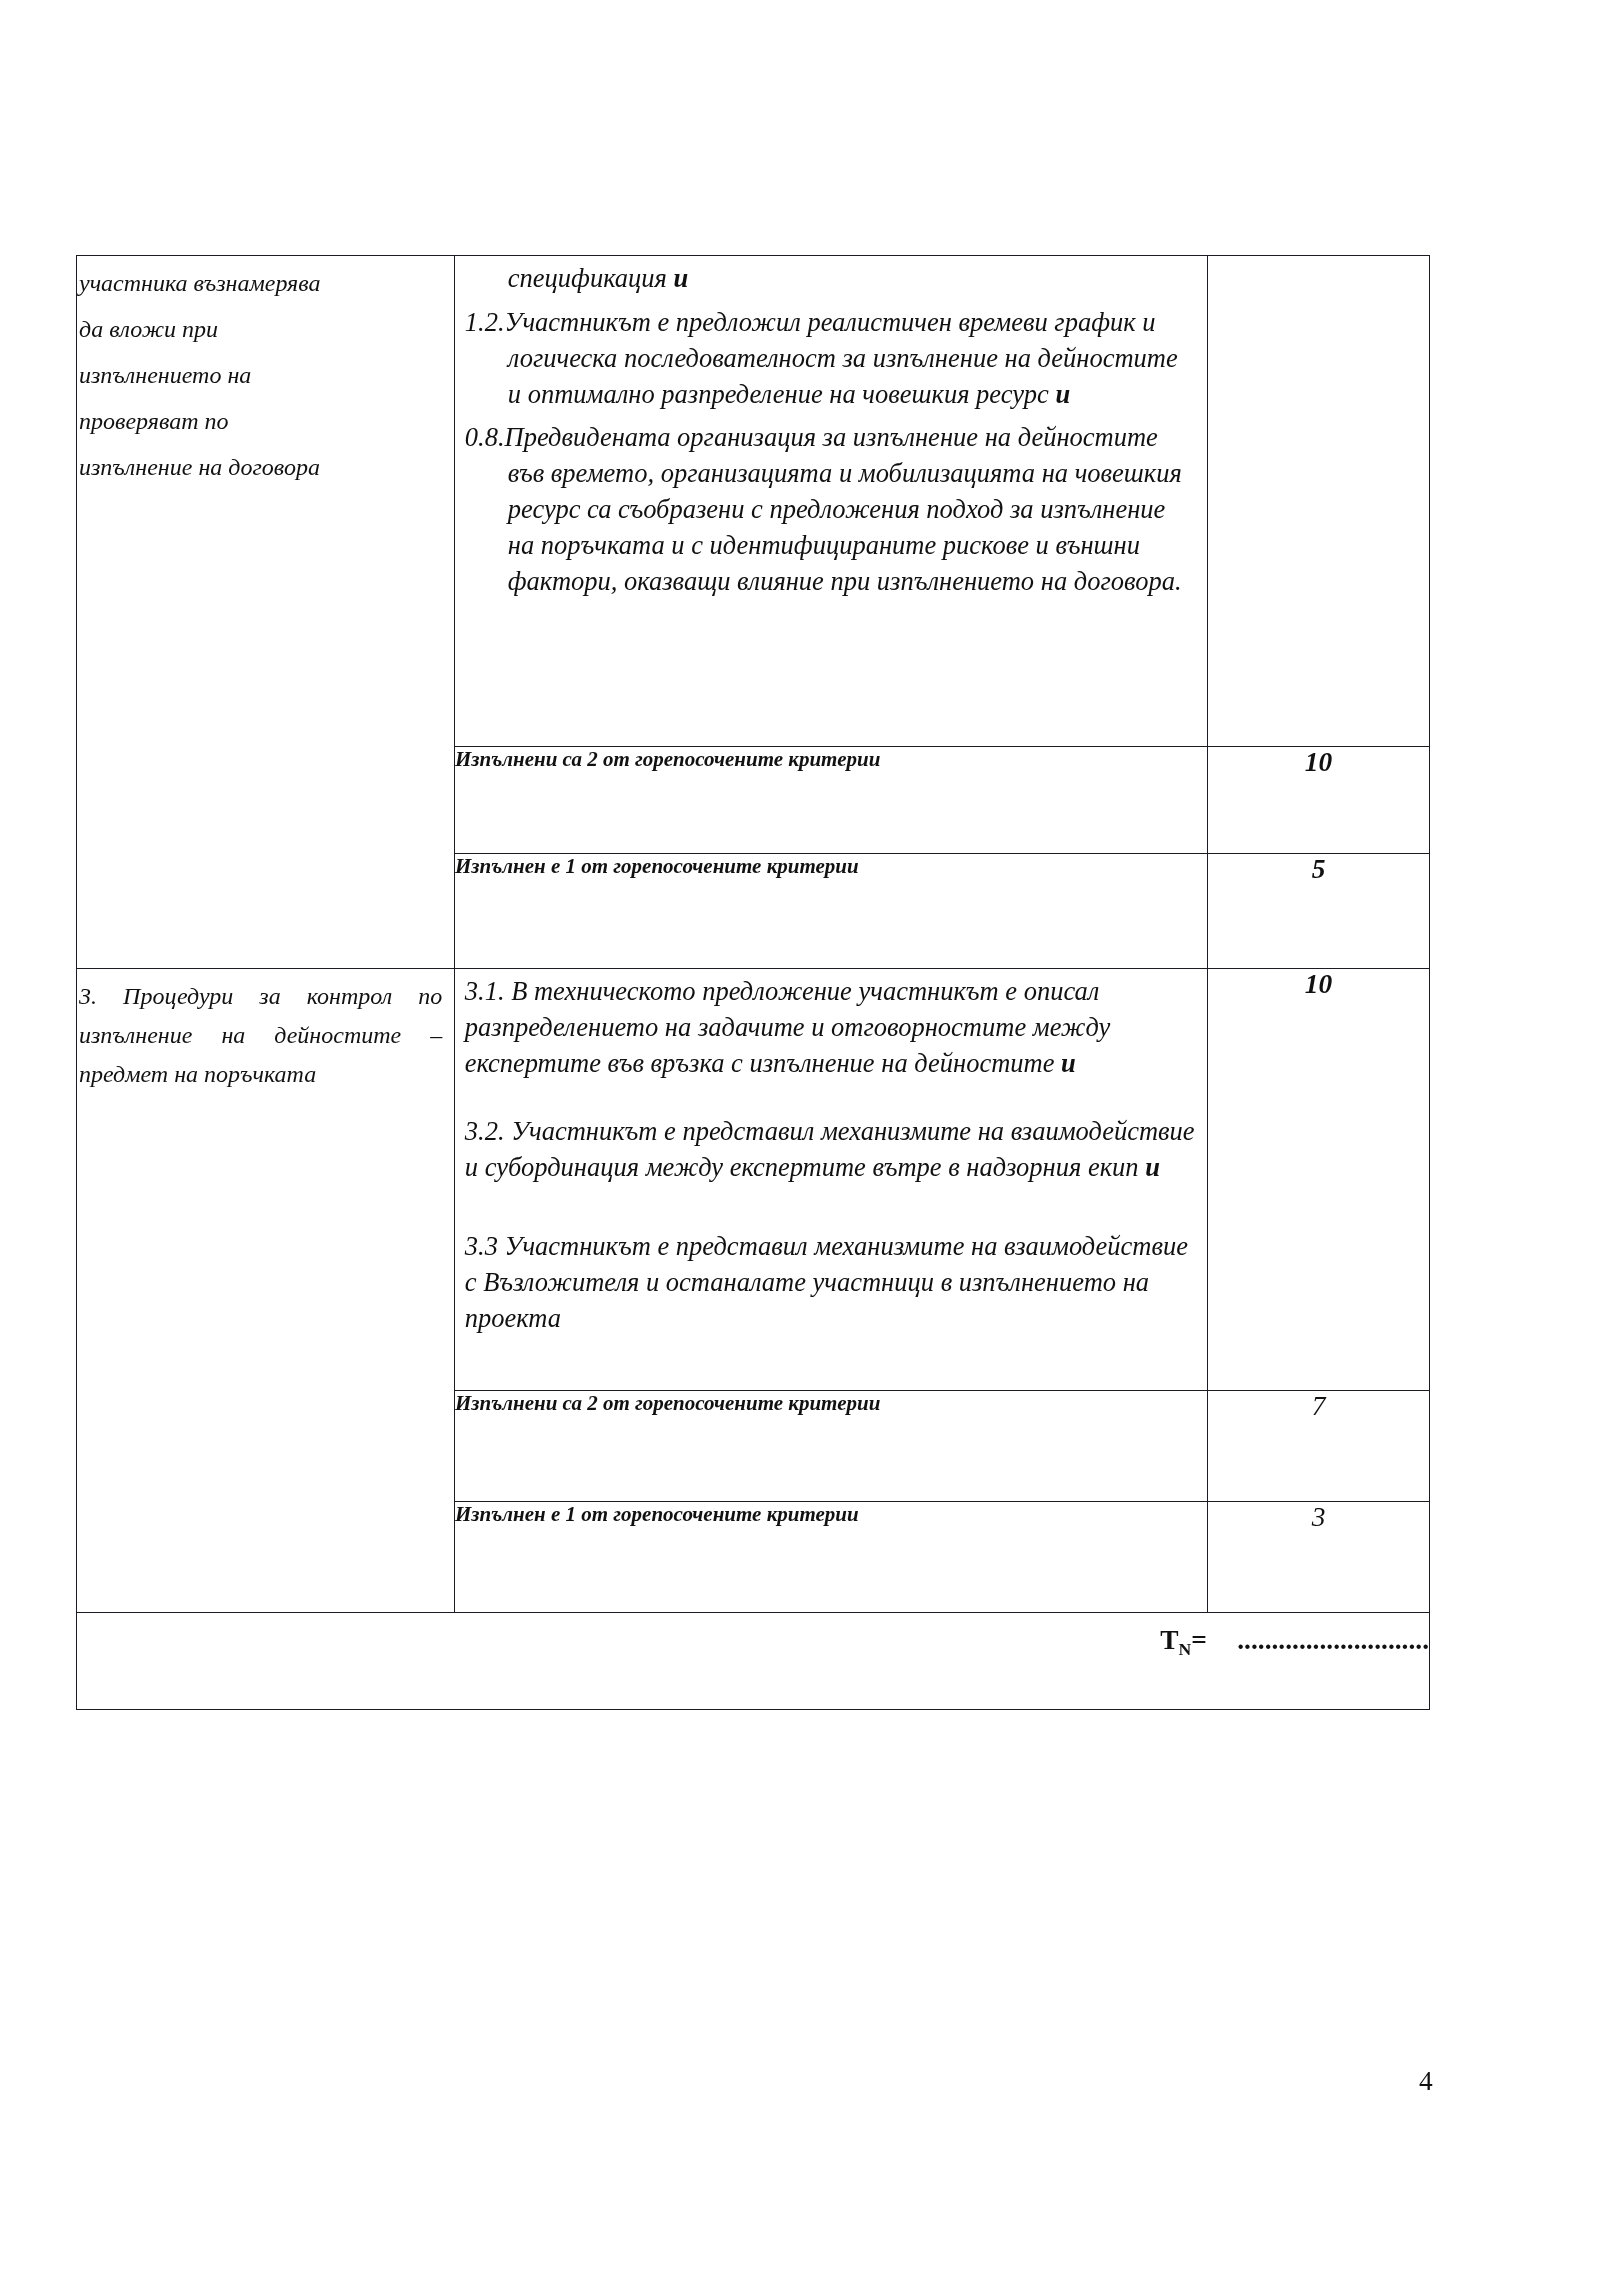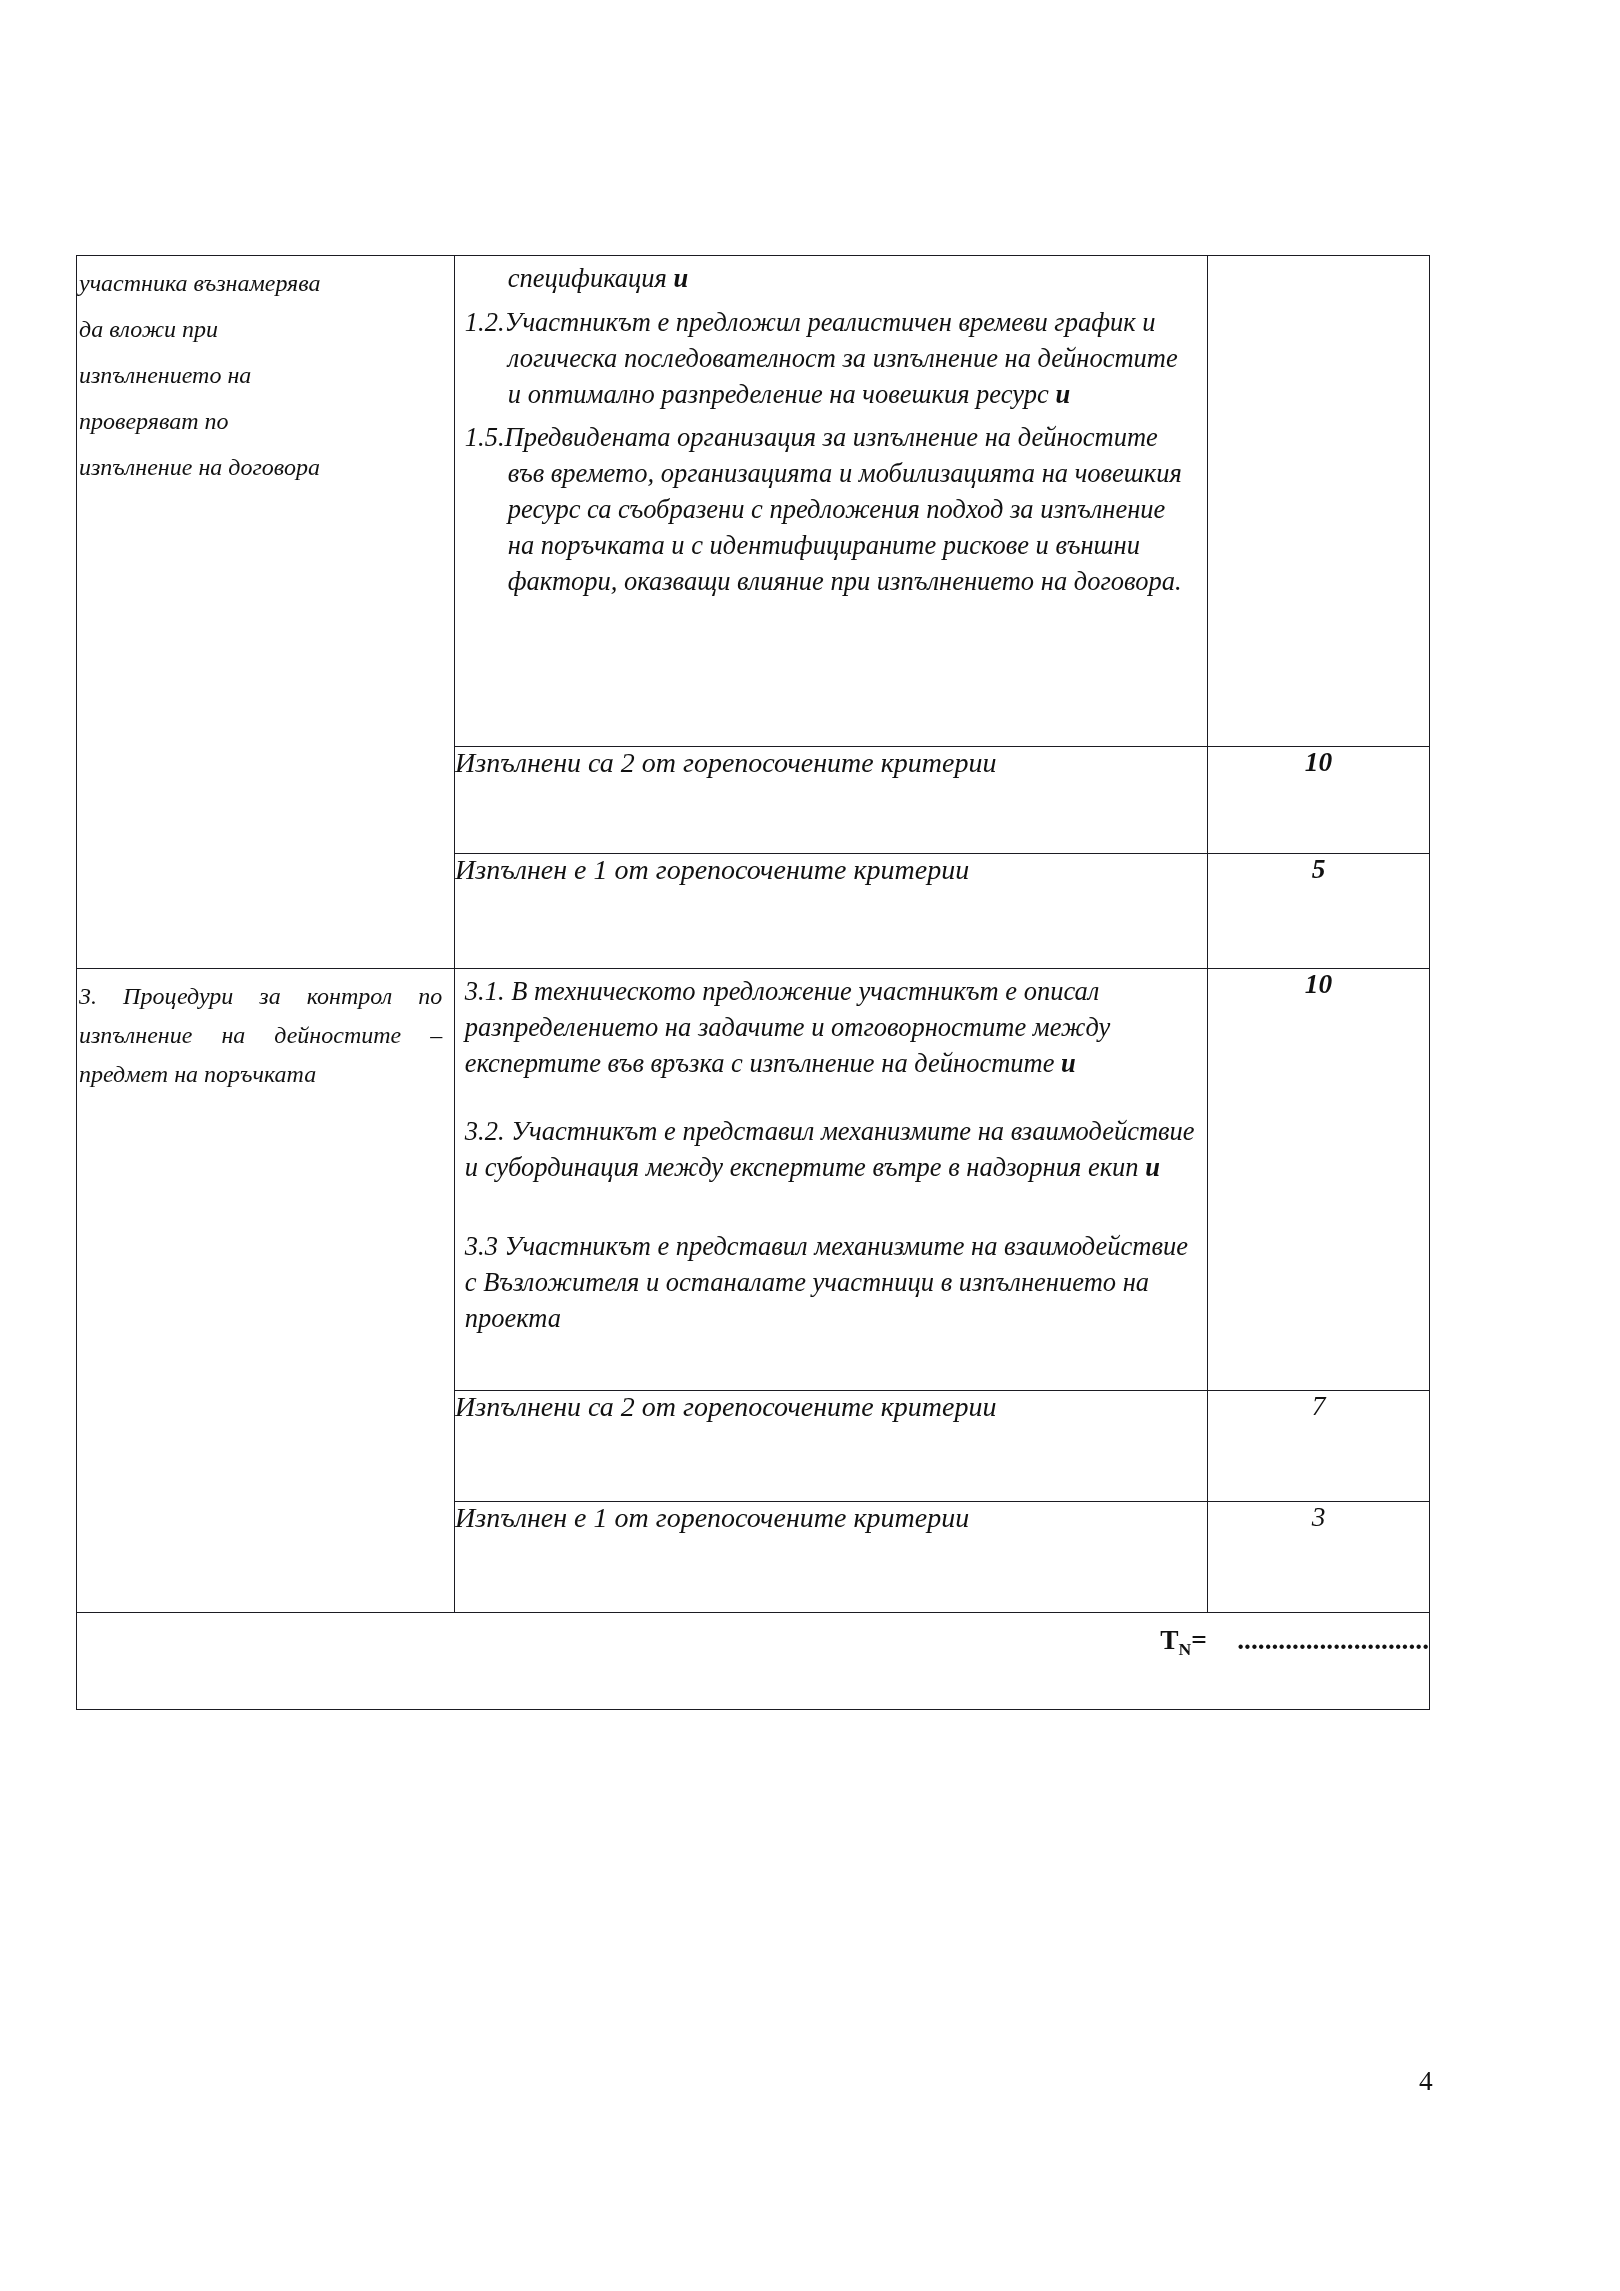--- a/index.html
+++ b/index.html
@@ -18,21 +18,21 @@
   .crit-name { font-style: italic; font-weight: normal; font-size: 24px; line-height: 46px;
                padding: 3.9px 11.8px 0 2px; }
   .crit-name.justify { text-align: justify; line-height: 39px; padding-top: 7.8px; }
 
   .desc { font-style: italic; font-size: 26.5px; line-height: 36px; padding: 3.9px 9.8px 7.8px 9.8px; }
   .desc .item { margin: 0 0 7.8px 0; }
   .desc .item.hang { padding-left: 43px; text-indent: -43px; }
   .desc .cont { padding-left: 43px; }
   .desc b { font-weight: bold; }
 
-  .cond { font-style: italic; font-size: 28px; padding: 49px 11.8px 0 11.8px; }
+  .cond { font-style: italic; font-size: 21px; padding: 49px 11.8px 0 11.8px; font-weight: bold; }
   .pts { font-style: italic; font-weight: bold; font-size: 27.4px; text-align: center; padding-top: 5.9px; }
   .pts.light { font-weight: normal; }
 
   .row-1h td { height: 490px; }
   .row-cond td { height: 106px; }
   .row-cond2 td { height: 114px; }
   .row-3 td { height: 421px; }
   .row-cond3 td { height: 110px; }
   .row-cond4 td { height: 110px; }
   .row-total td { height: 84px; text-align: right; font-size: 27.4px; font-weight: bold; padding-top: 11.8px; padding-left: 40px; }
@@ -71,21 +71,21 @@
       <div class="desc">
         <div class="item cont">
           <span>спецификация</span>
           <b>и</b>
         </div>
         <div class="item hang">
           <span>1.2.Участникът е предложил реалистичен времеви график и логическа последователност за изпълнение на дейностите и оптимално разпределение на човешкия ресурс</span>
           <b>и</b>
         </div>
         <div class="item hang">
-          <span>1.5.Предвиденатa организация за изпълнение на дейностите във времето, организацията и мобилизацията на човешкия ресурс са съобразени с предложения подход за изпълнение на поръчката и с идентифицираните рискове и външни фактори, оказващи влияние при изпълнението на договора.</span>
+          <span>0.8.Предвиденатa организация за изпълнение на дейностите във времето, организацията и мобилизацията на човешкия ресурс са съобразени с предложения подход за изпълнение на поръчката и с идентифицираните рискове и външни фактори, оказващи влияние при изпълнението на договора.</span>
         </div>
       </div>
     </td>
     <td></td>
   </tr>
   <tr class="row-cond">
     <td class="cond">Изпълнени са 2 от горепосочените критерии</td>
     <td class="pts">10</td>
   </tr>
   <tr class="row-cond2">

